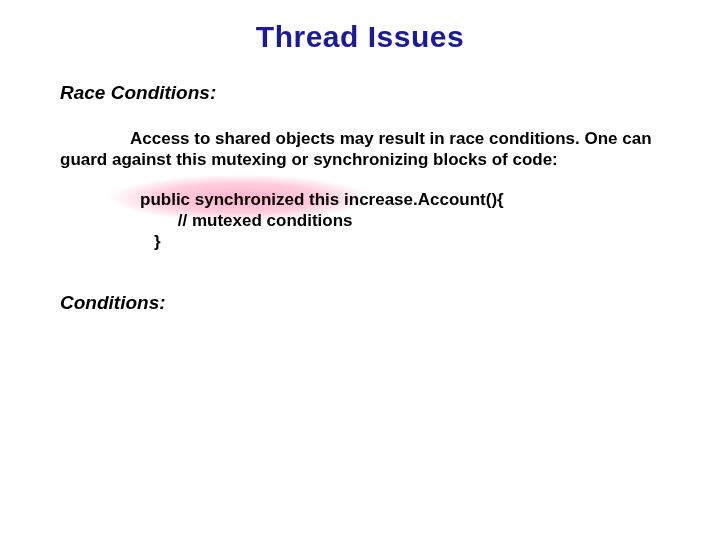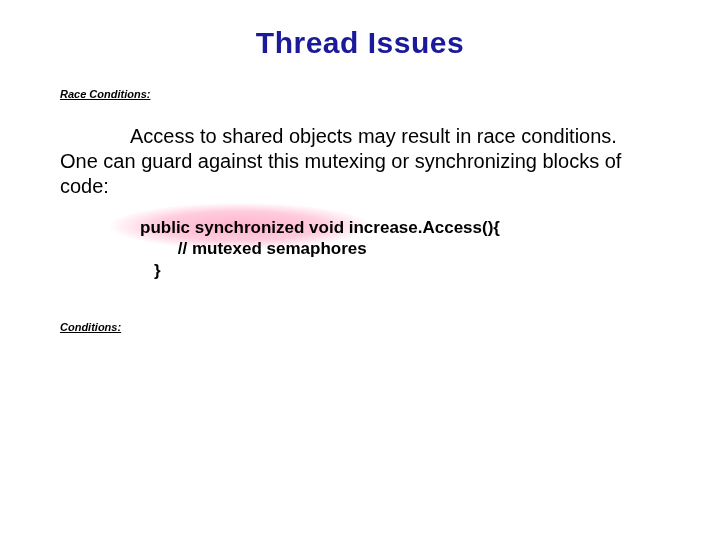--- a/index.html
+++ b/index.html
@@ -9,41 +9,40 @@
     height: 540px;
     background: #ffffff;
     font-family: Arial, Helvetica, sans-serif;
     color: #000000;
   }
   .slide {
     position: relative;
     width: 720px;
     height: 540px;
     box-sizing: border-box;
-    padding: 20px 60px 20px 60px;
+    padding: 14px 60px 20px 60px;
   }
   .title {
     text-align: center;
     font-size: 30px;
     font-weight: bold;
     color: #1a1a9a;
     margin-top: 6px;
     margin-bottom: 28px;
     letter-spacing: 0.5px;
   }
   .section {
     font-style: italic;
     font-weight: bold;
-    font-size: 11px;
+    font-size: 19px;
     margin-bottom: 24px;
-    text-decoration: underline;
   }
   .para {
-    font-size: 20px;
-    font-weight: normal;
+    font-size: 17px;
+    font-weight: bold;
     line-height: 1.25;
     margin-bottom: 18px;
     text-indent: 70px;
   }
   .codeblock {
     position: relative;
     margin-left: 80px;
     margin-bottom: 40px;
     font-size: 17px;
     font-weight: bold;
@@ -76,21 +75,21 @@
 <div class="slide">
 
   <div class="title">Thread Issues</div>
 
   <div class="section">Race Conditions:</div>
 
   <div class="para">Access to shared objects may result in race conditions.  One can guard against this mutexing or synchronizing blocks of code:</div>
 
   <div class="codeblock">
     <div class="highlight"></div>
-    <div class="codeline">public synchronized void increase.Access(){</div>
-    <div class="codeline">        // mutexed semaphores</div>
+    <div class="codeline">public synchronized this increase.Account(){</div>
+    <div class="codeline">        // mutexed conditions</div>
     <div class="brace">}</div>
   </div>
 
   <div class="section">Conditions:</div>
 
 
 </div>
 
 </body></html>

